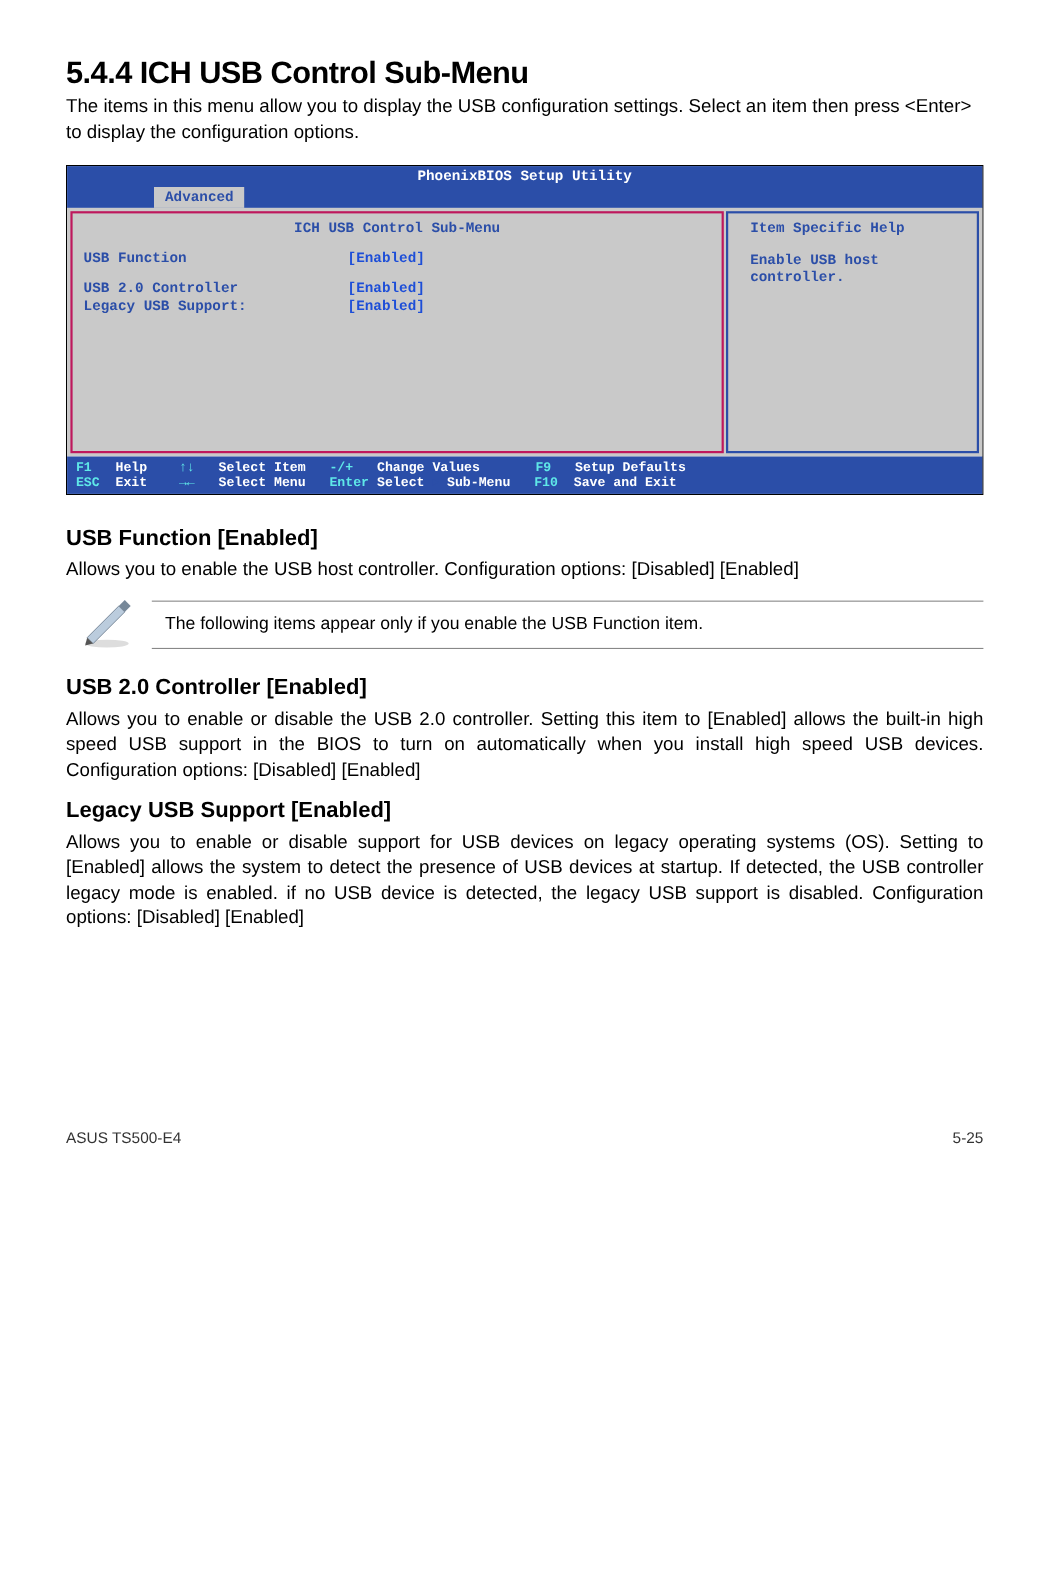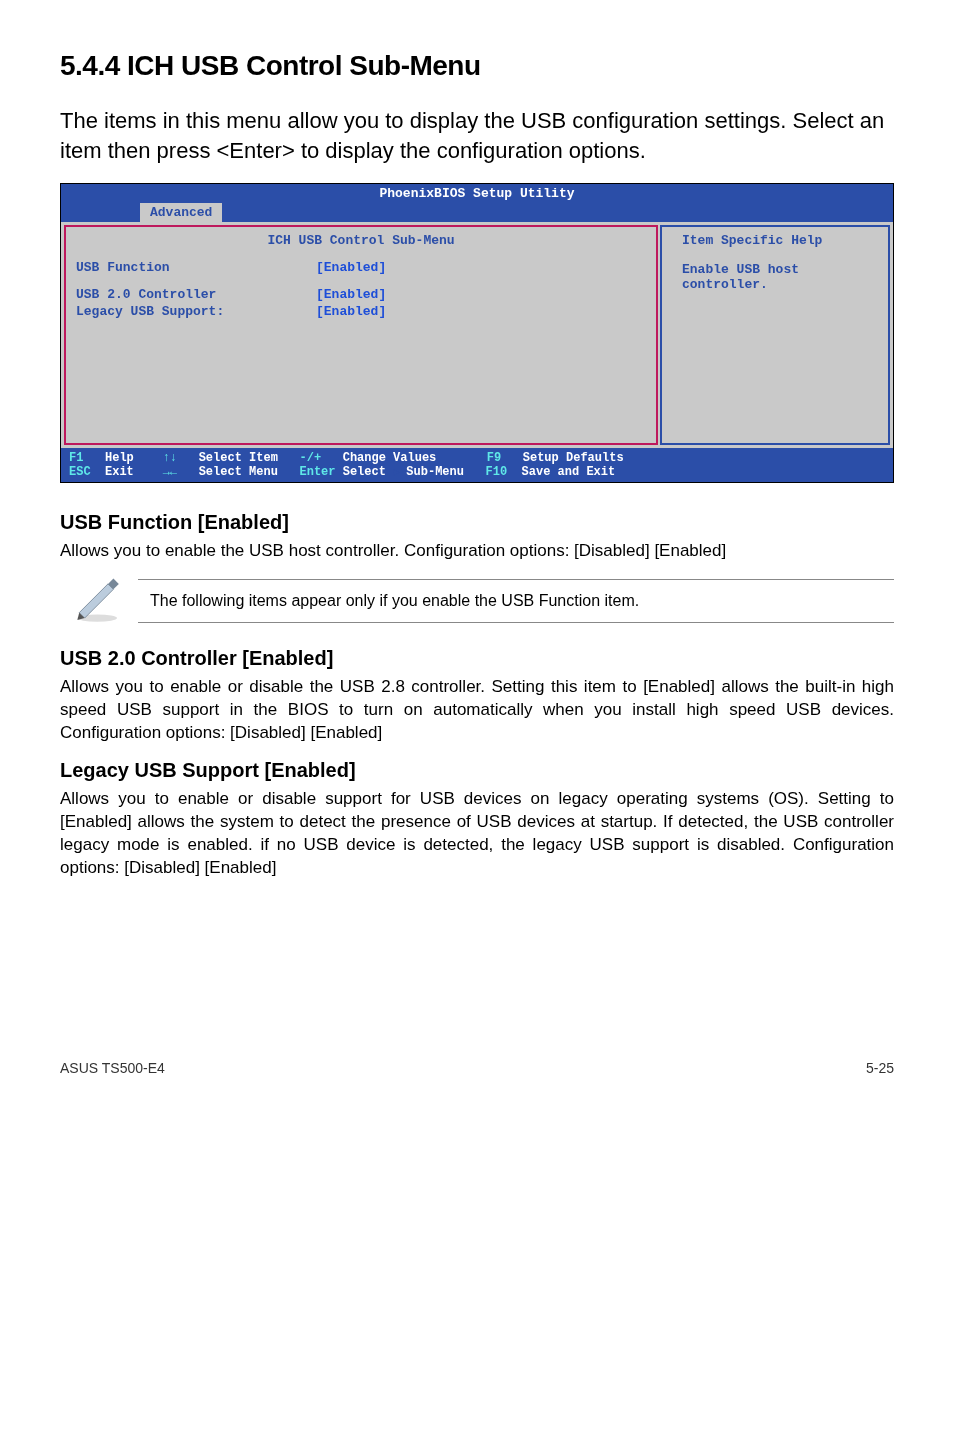--- a/index.html
+++ b/index.html
@@ -11,25 +11,25 @@
       font-family: Arial, Helvetica, sans-serif;
       background: #fff;
       color: #000;
       padding: 50px 60px 30px 60px;
       width: 954px;
       margin: 0 auto;
     }
     .section-title {
       font-size: 28px;
       font-weight: bold;
-      margin-bottom: 24px;
+      margin-bottom: 4px;
       letter-spacing: -0.5px;
     }
     .intro-text {
-      font-size: 22px;
+      font-size: 17px;
       line-height: 1.35;
       margin-bottom: 18px;
     }
     
     .bios {
       font-family: "Courier New", monospace;
       font-size: 13px;
       border: 1px solid #000;
       margin-bottom: 28px;
     }
@@ -202,21 +202,21 @@
       <ellipse cx="28" cy="44" rx="22" ry="4" fill="#ddd"></ellipse>
       <polygon points="8,38 14,44 46,12 40,6" fill="#bcd" stroke="#789" stroke-width="1"></polygon>
       <polygon points="40,6 46,12 52,6 46,0" fill="#789"></polygon>
       <polygon points="8,38 14,44 6,46" fill="#555"></polygon>
     </svg>
   </div>
   <div class="note-content">The following items appear only if you enable the USB Function item.</div>
 </div>
 
 <h2 class="sub-heading">USB 2.0 Controller [Enabled]</h2>
-<p class="body-text" style="text-align:justify">Allows you to enable or disable the USB 2.8 controller. Setting this item to [Enabled] allows the built-in high speed USB support in the BIOS to turn on automatically when you install high speed USB devices. Configuration options: [Disabled] [Enabled]</p>
+<p class="body-text" style="text-align:justify">Allows you to enable or disable the USB 2.0 controller. Setting this item to [Enabled] allows the built-in high speed USB support in the BIOS to turn on automatically when you install high speed USB devices. Configuration options: [Disabled] [Enabled]</p>
 
 <h2 class="sub-heading">Legacy USB Support [Enabled]</h2>
 <p class="body-text" style="text-align:justify">Allows you to enable or disable support for USB devices on legacy operating systems (OS). Setting to [Enabled] allows the system to detect the presence of USB devices at startup. If detected, the USB controller legacy mode is enabled. if no USB device is detected, the legacy USB support is disabled. Configuration options: [Disabled] [Enabled]</p>
 
 <div class="footer">
   <span>ASUS TS500-E4</span>
   <span>5-25</span>
 </div>
 
 </body></html>

